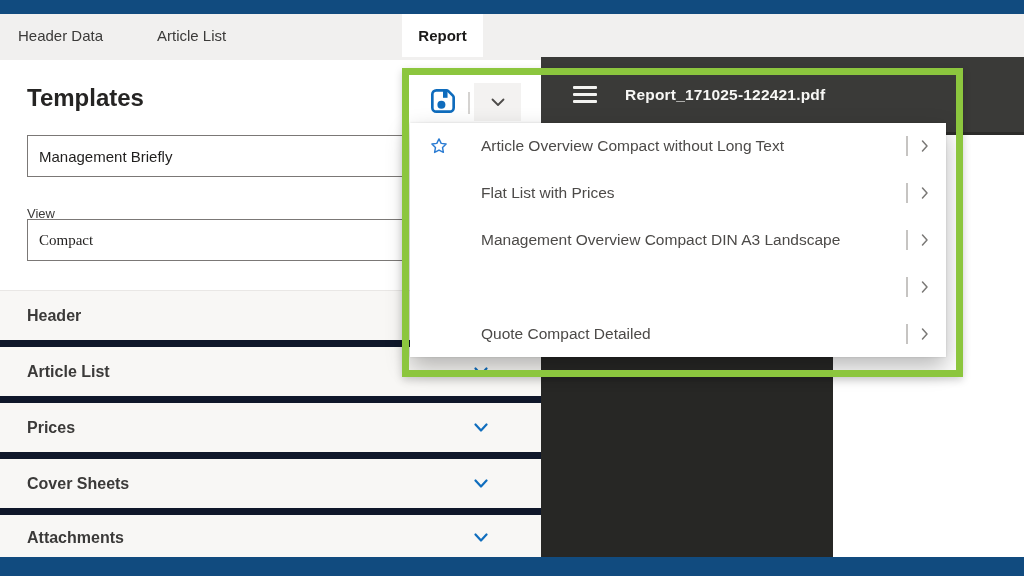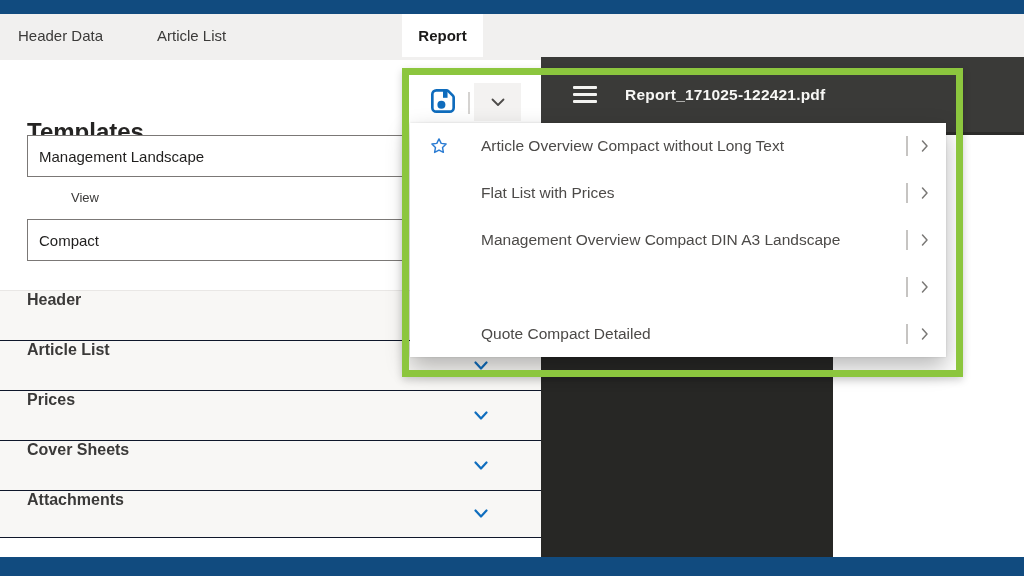--- a/index.html
+++ b/index.html
@@ -12,32 +12,32 @@
   .topbar{position:absolute;left:0;top:0;width:1024px;height:14px;background:#114b7f;}
   .bottombar{position:absolute;left:0;top:557px;width:1024px;height:19px;background:#114b7f;}
   
   .tabbar{position:absolute;left:0;top:14px;width:1024px;height:46px;background:#f1f0ef;}
   .tab{position:absolute;top:0;height:43px;display:flex;align-items:center;
        font-size:15px;color:#3b3a39;cursor:default;white-space:nowrap;}
   .tab.t0{left:18px;} .tab.t1{left:157px;} .tab.t2{left:282px;}
   .tab.active{left:402px;width:81px;background:#ffffff;justify-content:center;
        font-weight:bold;color:#1b1a19;}
   
-  .page-title{position:absolute;left:27px;top:84px;font-size:24px;font-weight:bold;color:#252423;margin-top:34px;}
+  .page-title{position:absolute;left:27px;top:84px;font-size:24px;font-weight:bold;color:#252423;}
   .field{position:absolute;left:27px;width:377px;height:42px;box-sizing:border-box;
        border:1px solid #7b7876;background:#fff;display:flex;align-items:center;
        padding-left:11px;font-size:15px;color:#201f1e;}
   .field.template{top:135px;}
-  .field.view{top:219px;}
-  .field-label{position:absolute;left:27px;top:190px;font-size:13px;color:#3b3a39;margin-left:44px;}
+  .field.view{top:219px;font-family:Liberation Serif, serif;}
+  .field-label{position:absolute;left:27px;top:206px;font-size:13px;color:#3b3a39;}
   
   .accordion{position:absolute;left:0;top:290px;width:541px;background:#f8f7f5;
        border-top:1px solid #e9e7e5;box-sizing:border-box;}
-  .acc-row{position:relative;height:49px;border-bottom:1px solid #0f172a;
-       display:flex;}
+  .acc-row{position:relative;height:49px;border-bottom:7px solid #0f172a;
+       display:flex;align-items:center;}
   .acc-row:last-child{height:46px;}
   .acc-label{margin-left:27px;font-size:16px;font-weight:bold;color:#3b3a39;}
   .acc-chevron{position:absolute;left:474px;top:50%;margin-top:-5px;width:14px;height:10px;}
   
   .pdf-header{position:absolute;left:541px;top:57px;width:562px;height:78px;
        background:#3a3a38;border-bottom:3px solid #2c2c2a;box-sizing:border-box;
        display:flex;align-items:center;}
   .hamburger{margin-left:32px;width:24px;display:flex;flex-direction:column;gap:4px;cursor:pointer;}
   .hamburger span{display:block;height:3px;background:#f3f3f1;border-radius:1px;}
   .pdf-title{margin-left:28px;font-size:15.5px;font-weight:bold;color:#f7f7f5;letter-spacing:.2px;}
@@ -70,21 +70,21 @@
 
   <div class="tabbar">
     <div class="tab t0">Header Data</div>
     <div class="tab t1">Article List</div>
     <div class="tab active">Report</div>
   </div>
 
   <div class="page-title">Templates</div>
 
   <div class="field template">
-    <span>Management Landscape</span>
+    <span>Management Briefly</span>
   </div>
 
   <div class="field-label">View</div>
 
   <div class="field view">
     <span>Compact</span>
   </div>
 
   <div class="accordion">
     <div class="acc-row">

